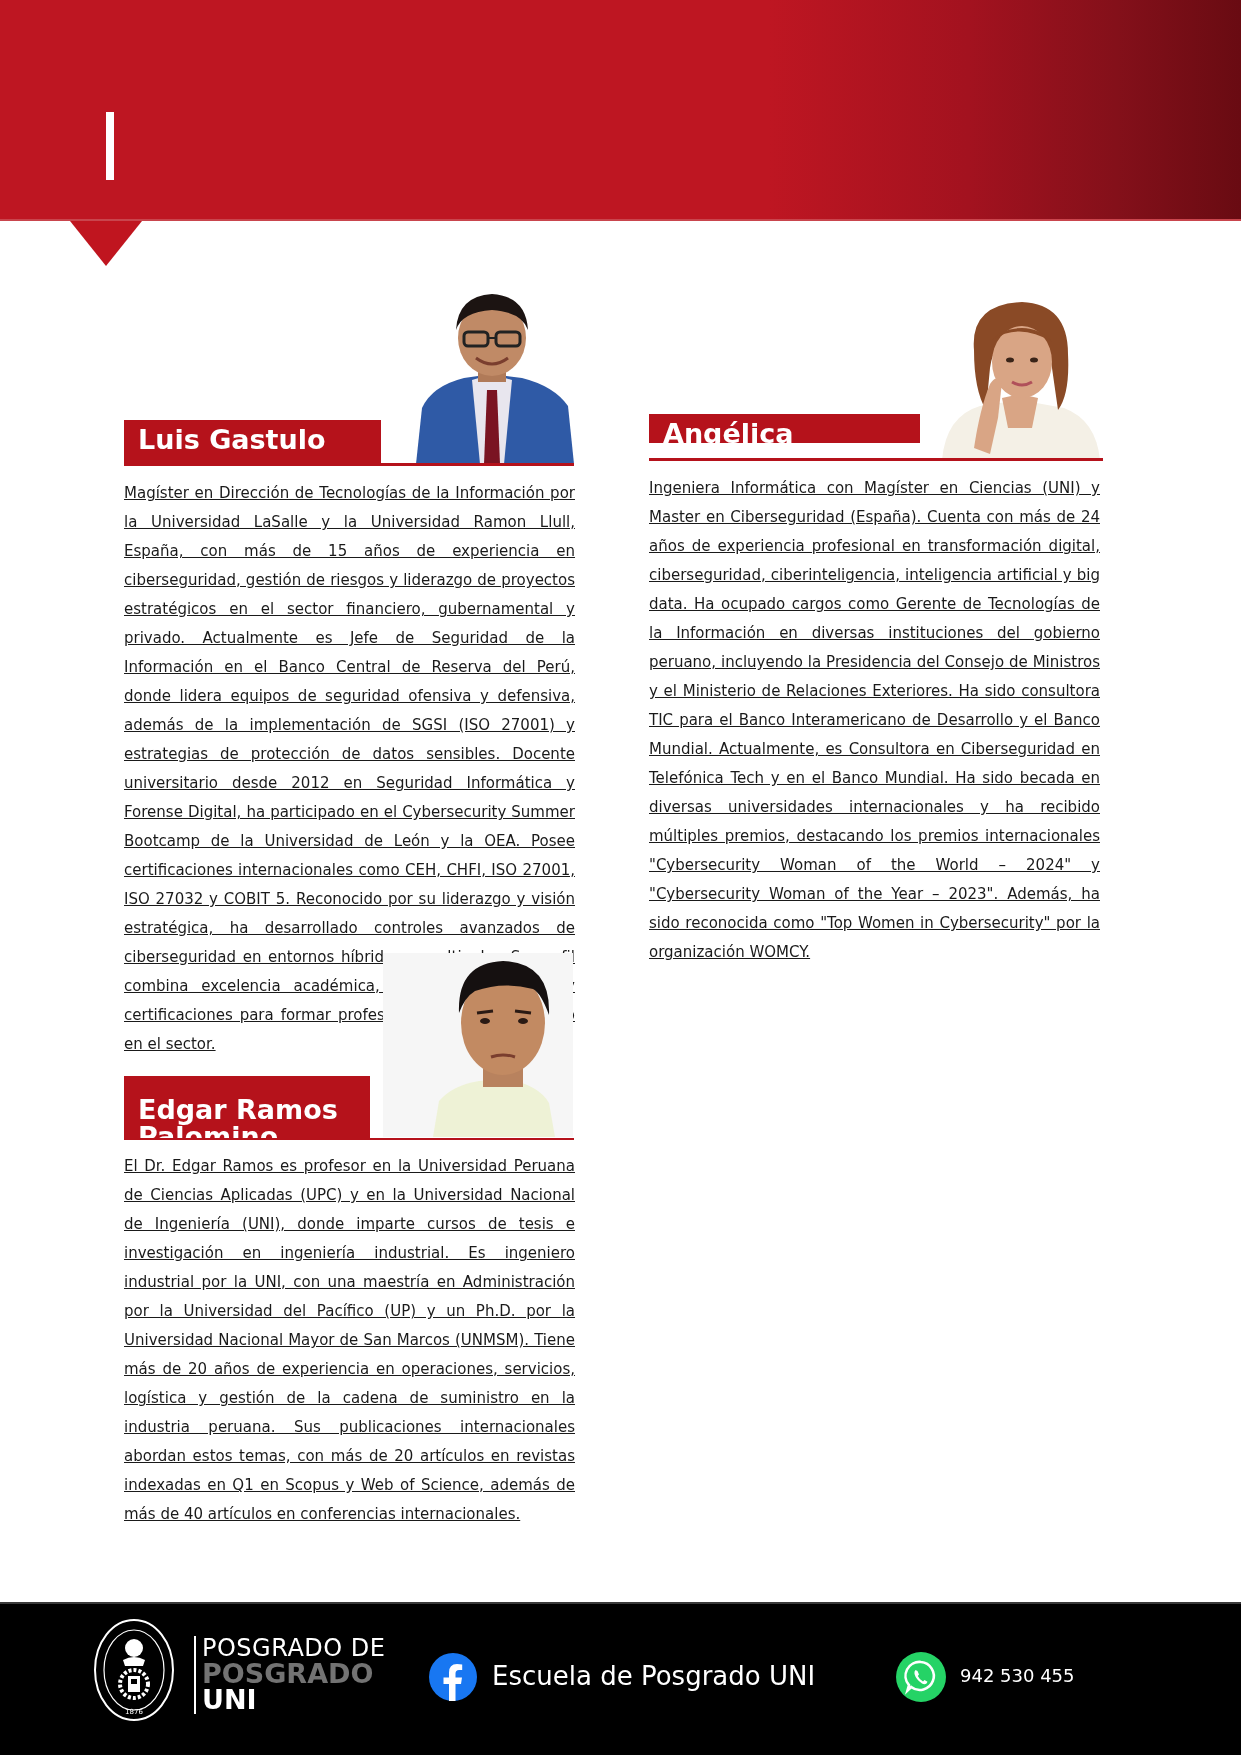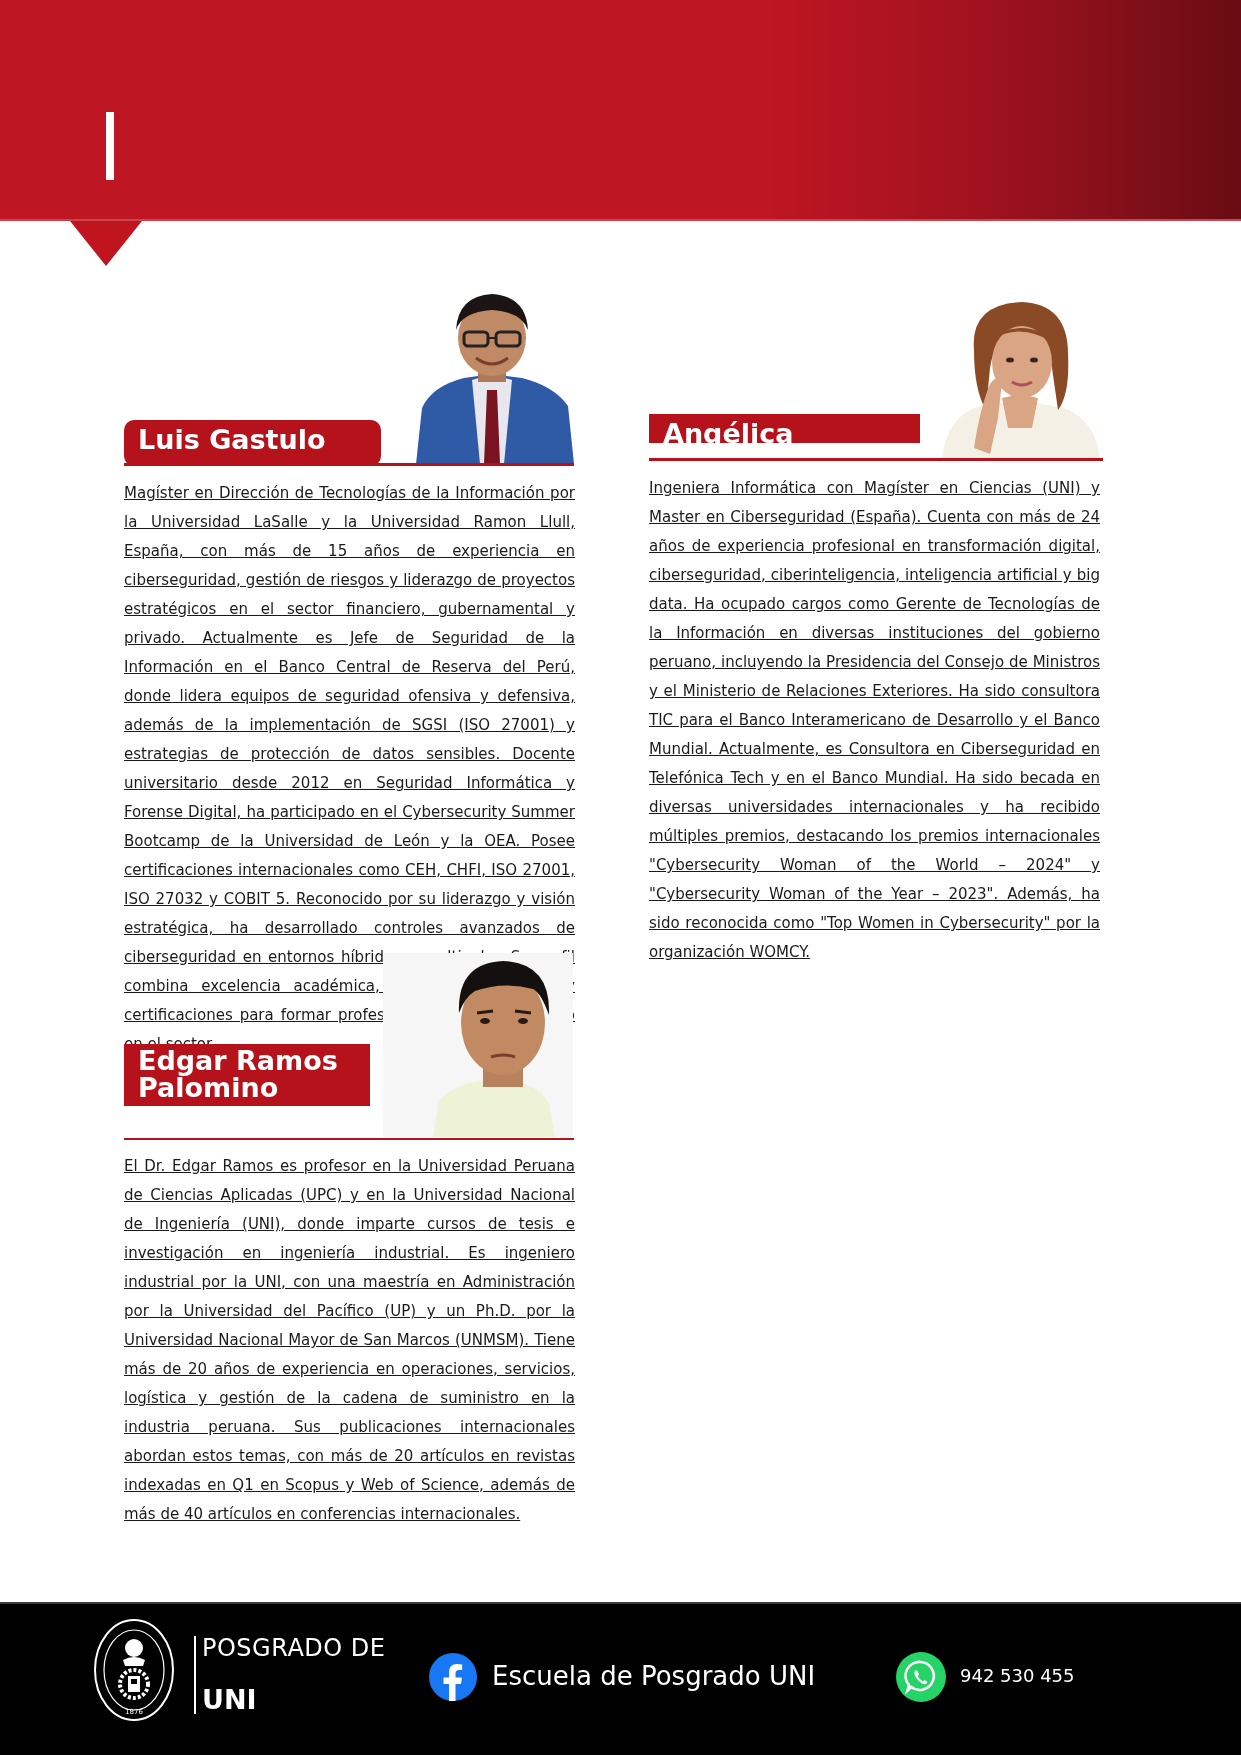--- a/index.html
+++ b/index.html
@@ -37,21 +37,21 @@
     color: #1a1a1a; text-align: justify; hyphens: none; text-decoration: underline;
   }
 
   .footer {
     position: absolute; left: 0; top: 1602px; width: 1241px; height: 153px; background: #000000;
     border-top: 2px solid #3a3a3a;
   }
   .seal { position: absolute; left: 93px; top: 1618px; width: 82px; height: 104px; }
   .logo-divider { position: absolute; left: 194px; top: 1636px; width: 2px; height: 78px; background: #ffffff; }
   .logo-line1 { position: absolute; left: 202px; top: 1635px; font-size: 24px; color: #ffffff; line-height: 26px; letter-spacing: 0.5px; }
-  .logo-line2 { position: absolute; left: 202px; top: 1660px; font-size: 27px; font-weight: bold; color: #000000; line-height: 28px; }
+  .logo-line2 { position: absolute; left: 202px; top: 1660px; font-size: 27px; font-weight: bold; color: #737373; line-height: 28px; }
   .logo-line3 { position: absolute; left: 202px; top: 1686px; font-size: 27px; font-weight: bold; color: #ffffff; line-height: 28px; }
 
   .fb-icon { position: absolute; left: 429px; top: 1653px; width: 48px; height: 48px; }
   .fb-text { position: absolute; left: 492px; top: 1660px; font-size: 26px; color: #ffffff; line-height: 32px; }
   .wa-icon { position: absolute; left: 896px; top: 1652px; width: 50px; height: 50px; }
   .wa-text { position: absolute; left: 960px; top: 1660px; font-size: 18px; color: #ffffff; line-height: 32px; }
 </style>
 </head>
 <body>
 
@@ -69,21 +69,21 @@
       <path d="M75 100 L85 100 L88 174 L72 174 Z" fill="#7a1422"></path>
       <rect x="66" y="70" width="28" height="22" fill="#b07a58"></rect>
       <ellipse cx="80" cy="48" rx="34" ry="38" fill="#c08a66"></ellipse>
       <path d="M44 40 Q46 6 80 4 Q114 6 116 40 Q110 22 80 20 Q50 22 44 40 Z" fill="#1c1412"></path>
       <rect x="52" y="42" width="24" height="14" rx="4" fill="none" stroke="#222" stroke-width="3"></rect>
       <rect x="84" y="42" width="24" height="14" rx="4" fill="none" stroke="#222" stroke-width="3"></rect>
       <line x1="76" y1="48" x2="84" y2="48" stroke="#222" stroke-width="2"></line>
       <path d="M64 68 Q80 80 96 68" stroke="#7a3e2e" stroke-width="3" fill="none"></path>
     </svg>
   </div>
-  <div class="name-tag" style="left:124px; top:420px; width:257px; height:46px;border-radius:10px;">
+  <div class="name-tag" style="left:124px; top:420px; width:257px; height:46px;">
     <span>Luis Gastulo</span>
   </div>
   <div class="rule" style="left:124px; top:463px; width:450px;"></div>
   <div class="bio" style="left:124px; top:479px;">Magíster en Dirección de Tecnologías de la Información por la Universidad LaSalle y la Universidad Ramon Llull, España, con más de 15 años de experiencia en ciberseguridad, gestión de riesgos y liderazgo de proyectos estratégicos en el sector financiero, gubernamental y privado. Actualmente es Jefe de Seguridad de la Información en el Banco Central de Reserva del Perú, donde lidera equipos de seguridad ofensiva y defensiva, además de la implementación de SGSI (ISO 27001) y estrategias de protección de datos sensibles. Docente universitario desde 2012 en Seguridad Informática y Forense Digital, ha participado en el Cybersecurity Summer Bootcamp de la Universidad de León y la OEA. Posee certificaciones internacionales como CEH, CHFI, ISO 27001, ISO 27032 y COBIT 5. Reconocido por su liderazgo y visión estratégica, ha desarrollado controles avanzados de ciberseguridad en entornos híbridos y multinube. Su perfil combina excelencia académica, experiencia docente y certificaciones para formar profesionales con alto impacto en el sector.</div>
 </div>
 
 <div class="card">
   <div class="photo" style="left:940px; top:298px; width:162px; height:162px;">
     <svg width="162" height="162" viewBox="0 0 162 162">
       <rect width="162" height="162" fill="#ffffff"></rect>
@@ -113,21 +113,21 @@
       <rect x="100" y="108" width="40" height="26" fill="#b8825e"></rect>
       <ellipse cx="120" cy="70" rx="42" ry="52" fill="#c28a62"></ellipse>
       <path d="M76 60 Q74 10 120 8 Q168 10 166 62 Q158 40 150 36 Q120 28 92 38 Q82 44 76 60 Z" fill="#151010"></path>
       <path d="M94 60 L110 58" stroke="#2a1a14" stroke-width="3"></path>
       <path d="M132 58 L148 60" stroke="#2a1a14" stroke-width="3"></path>
       <ellipse cx="102" cy="68" rx="5" ry="3" fill="#2a1a14"></ellipse>
       <ellipse cx="140" cy="68" rx="5" ry="3" fill="#2a1a14"></ellipse>
       <path d="M108 104 Q120 100 132 104" stroke="#7a3e2e" stroke-width="3" fill="none"></path>
     </svg>
   </div>
-  <div class="name-tag" style="left:124px; top:1044px; width:246px; height:62px; padding-top:3px; line-height:27px;">
+  <div class="name-tag" style="left:124px; top:1076px; width:246px; height:62px; padding-top:20px; line-height:27px;">
     <div>Edgar Ramos</div>
     <div>Palomino</div>
   </div>
   <div class="rule" style="left:124px; top:1138px; width:450px; height:2px;"></div>
   <div class="bio" style="left:124px; top:1152px;">El Dr. Edgar Ramos es profesor en la Universidad Peruana de Ciencias Aplicadas (UPC) y en la Universidad Nacional de Ingeniería (UNI), donde imparte cursos de tesis e investigación en ingeniería industrial. Es ingeniero industrial por la UNI, con una maestría en Administración por la Universidad del Pacífico (UP) y un Ph.D. por la Universidad Nacional Mayor de San Marcos (UNMSM). Tiene más de 20 años de experiencia en operaciones, servicios, logística y gestión de la cadena de suministro en la industria peruana. Sus publicaciones internacionales abordan estos temas, con más de 20 artículos en revistas indexadas en Q1 en Scopus y Web of Science, además de más de 40 artículos en conferencias internacionales.</div>
 </div>
 
 <div class="footer"></div>
 
 <div class="seal">

